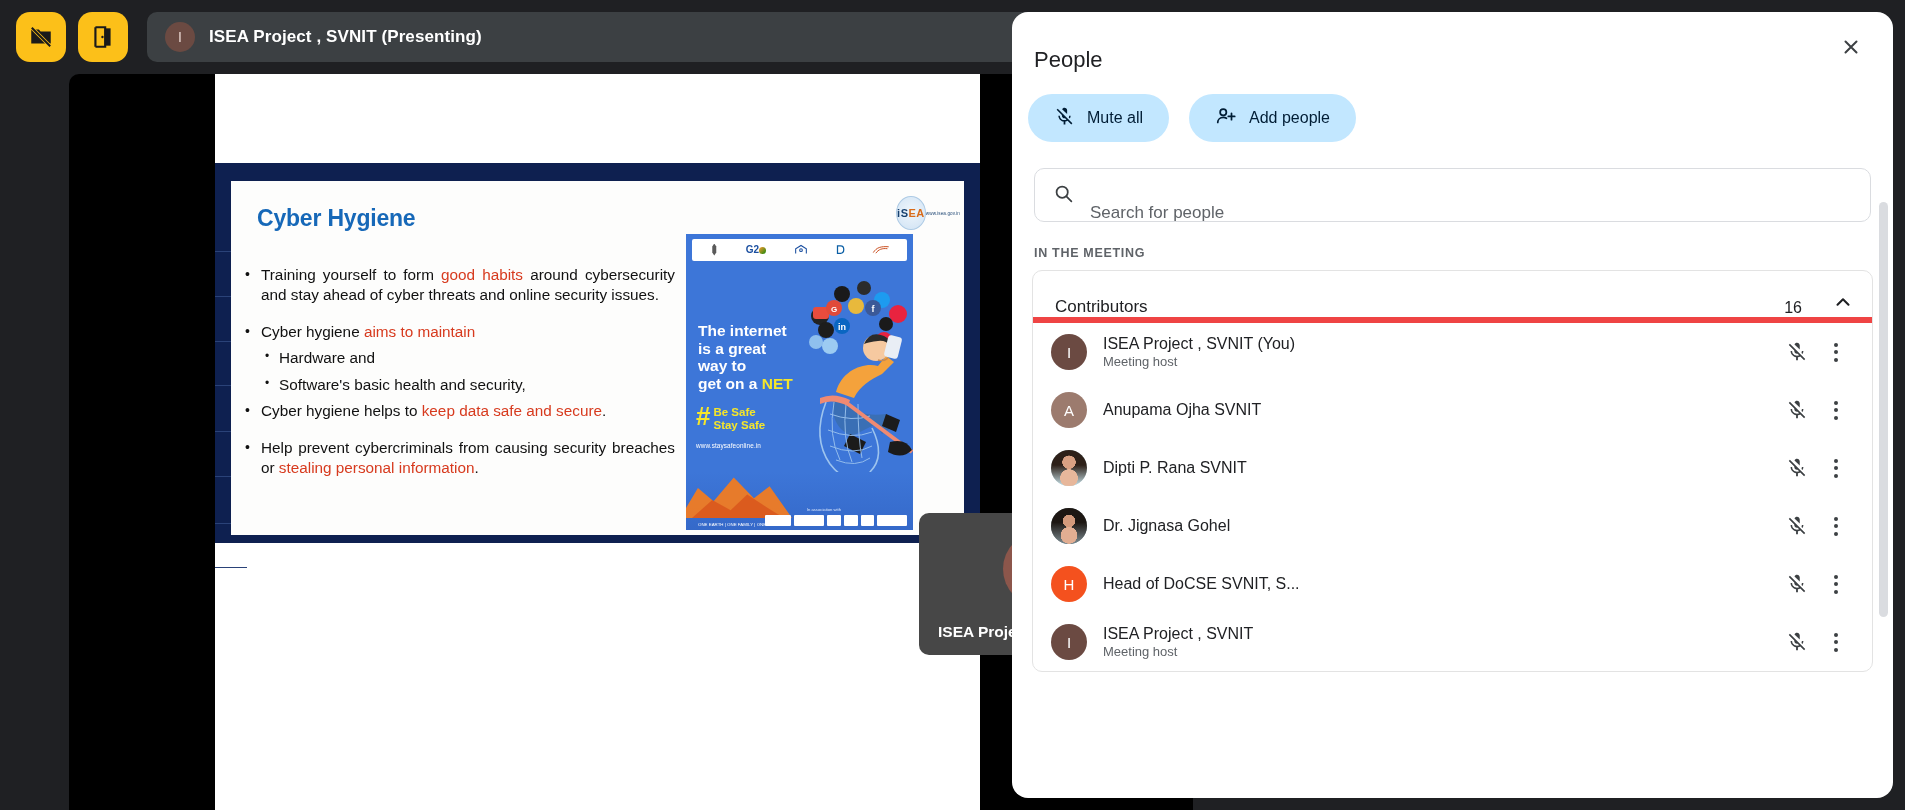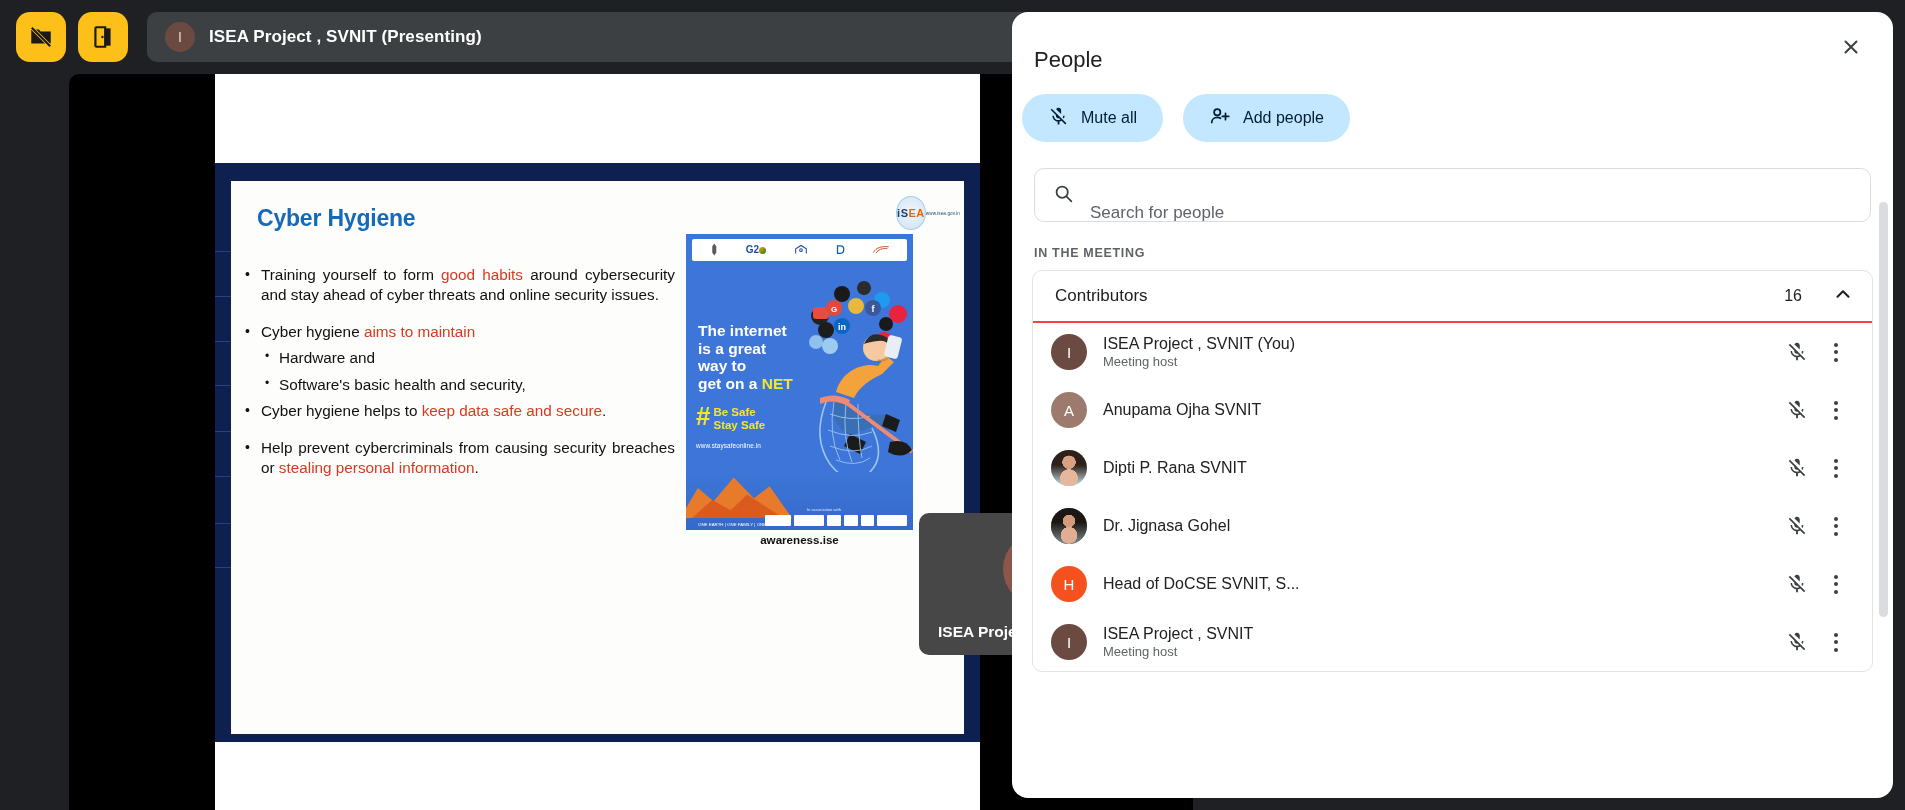--- a/index.html
+++ b/index.html
@@ -38,21 +38,21 @@
   
   .stage {
     position: absolute; left: 69px; top: 74px; width: 1124px; height: 736px;
     background: #000000; border-radius: 10px 10px 0 0; overflow: hidden;
   }
   .share-frame {
     position: absolute; left: 146px; top: 0; width: 765px; height: 736px;
     background: #ffffff;
   }
   .slide-outer {
-    position: absolute; left: 0; top: 89px; width: 765px; height: 579px;
+    position: absolute; left: 0; top: 89px; width: 765px; height: 380px;
     background: #0e2050;
   }
   .slide-outer .hline {
     position: absolute; left: 0; width: 32px; height: 1px; background: #2a4278;
   }
   .slide-outer .hline.b1 { top: 88px; }
   .slide-outer .hline.b2 { top: 133px; }
   .slide-outer .hline.b3 { top: 178px; }
   .slide-outer .hline.b4 { top: 222px; }
   .slide-outer .hline.b5 { top: 268px; }
@@ -191,21 +191,21 @@
     background: #ffffff; border-radius: 16px; overflow: hidden;
   }
   .panel-head {
     height: 72px; display: flex; align-items: center; padding: 0 20px 0 22px;
   }
   .panel-title { font-size: 22px; color: #202124; flex: 1 1 auto; font-weight: 400; margin-top: 24px; }
   .close-btn {
     width: 44px; height: 44px; border-radius: 50%; border: none; background: transparent;
     display: flex; align-items: center; justify-content: center; cursor: pointer;
   }
-  .actions { display: flex; gap: 20px; padding: 10px 22px 0 10px; }
+  .actions { display: flex; gap: 20px; padding: 10px 22px 0 16px; }
   .pill {
     height: 48px; border-radius: 24px; background: #c2e7ff; border: none;
     display: flex; align-items: center; gap: 12px; padding: 0 26px;
     font-size: 16px; color: #001d35; cursor: pointer; font-family: inherit;
   }
   .search-box {
     margin: 26px 22px 0 22px; height: 54px; border: 1px solid #dadce0;
     border-radius: 10px; display: flex; align-items: center; gap: 16px; padding: 0 18px;
     cursor: text;
   }
@@ -216,22 +216,22 @@
   .search-input::placeholder { color: #5f6368; }
   .sec-label {
     margin: 24px 0 8px 22px; font-size: 12.5px; font-weight: 700; color: #5f6368;
     letter-spacing: .7px;
   }
   .group {
     margin: 10px 20px 0 20px; border: 1px solid #e3e3e3; border-radius: 10px;
     overflow: hidden;
   }
   .group-head {
-    height: 52px; display: flex; align-items: center; padding: 0 18px 0 22px;
-    border-bottom: 2px solid #ef4444; cursor: pointer;
+    height: 52px; display: flex; align-items: flex-end; padding: 0 18px 0 22px;
+    border-bottom: 6px solid #ef4444; cursor: pointer;
   }
   .group-name { flex: 1 1 auto; font-size: 17px; color: #202124; }
   .group-count { font-size: 16px; color: #202124; margin-right: 30px; }
   .person {
     height: 58px; display: flex; align-items: center; padding: 0 14px 0 18px; cursor: pointer;
   }
   .avatar {
     width: 36px; height: 36px; border-radius: 50%; flex: 0 0 36px;
     display: flex; align-items: center; justify-content: center;
     color: #ffffff; font-size: 15px; margin-right: 16px; overflow: hidden; position: relative;

